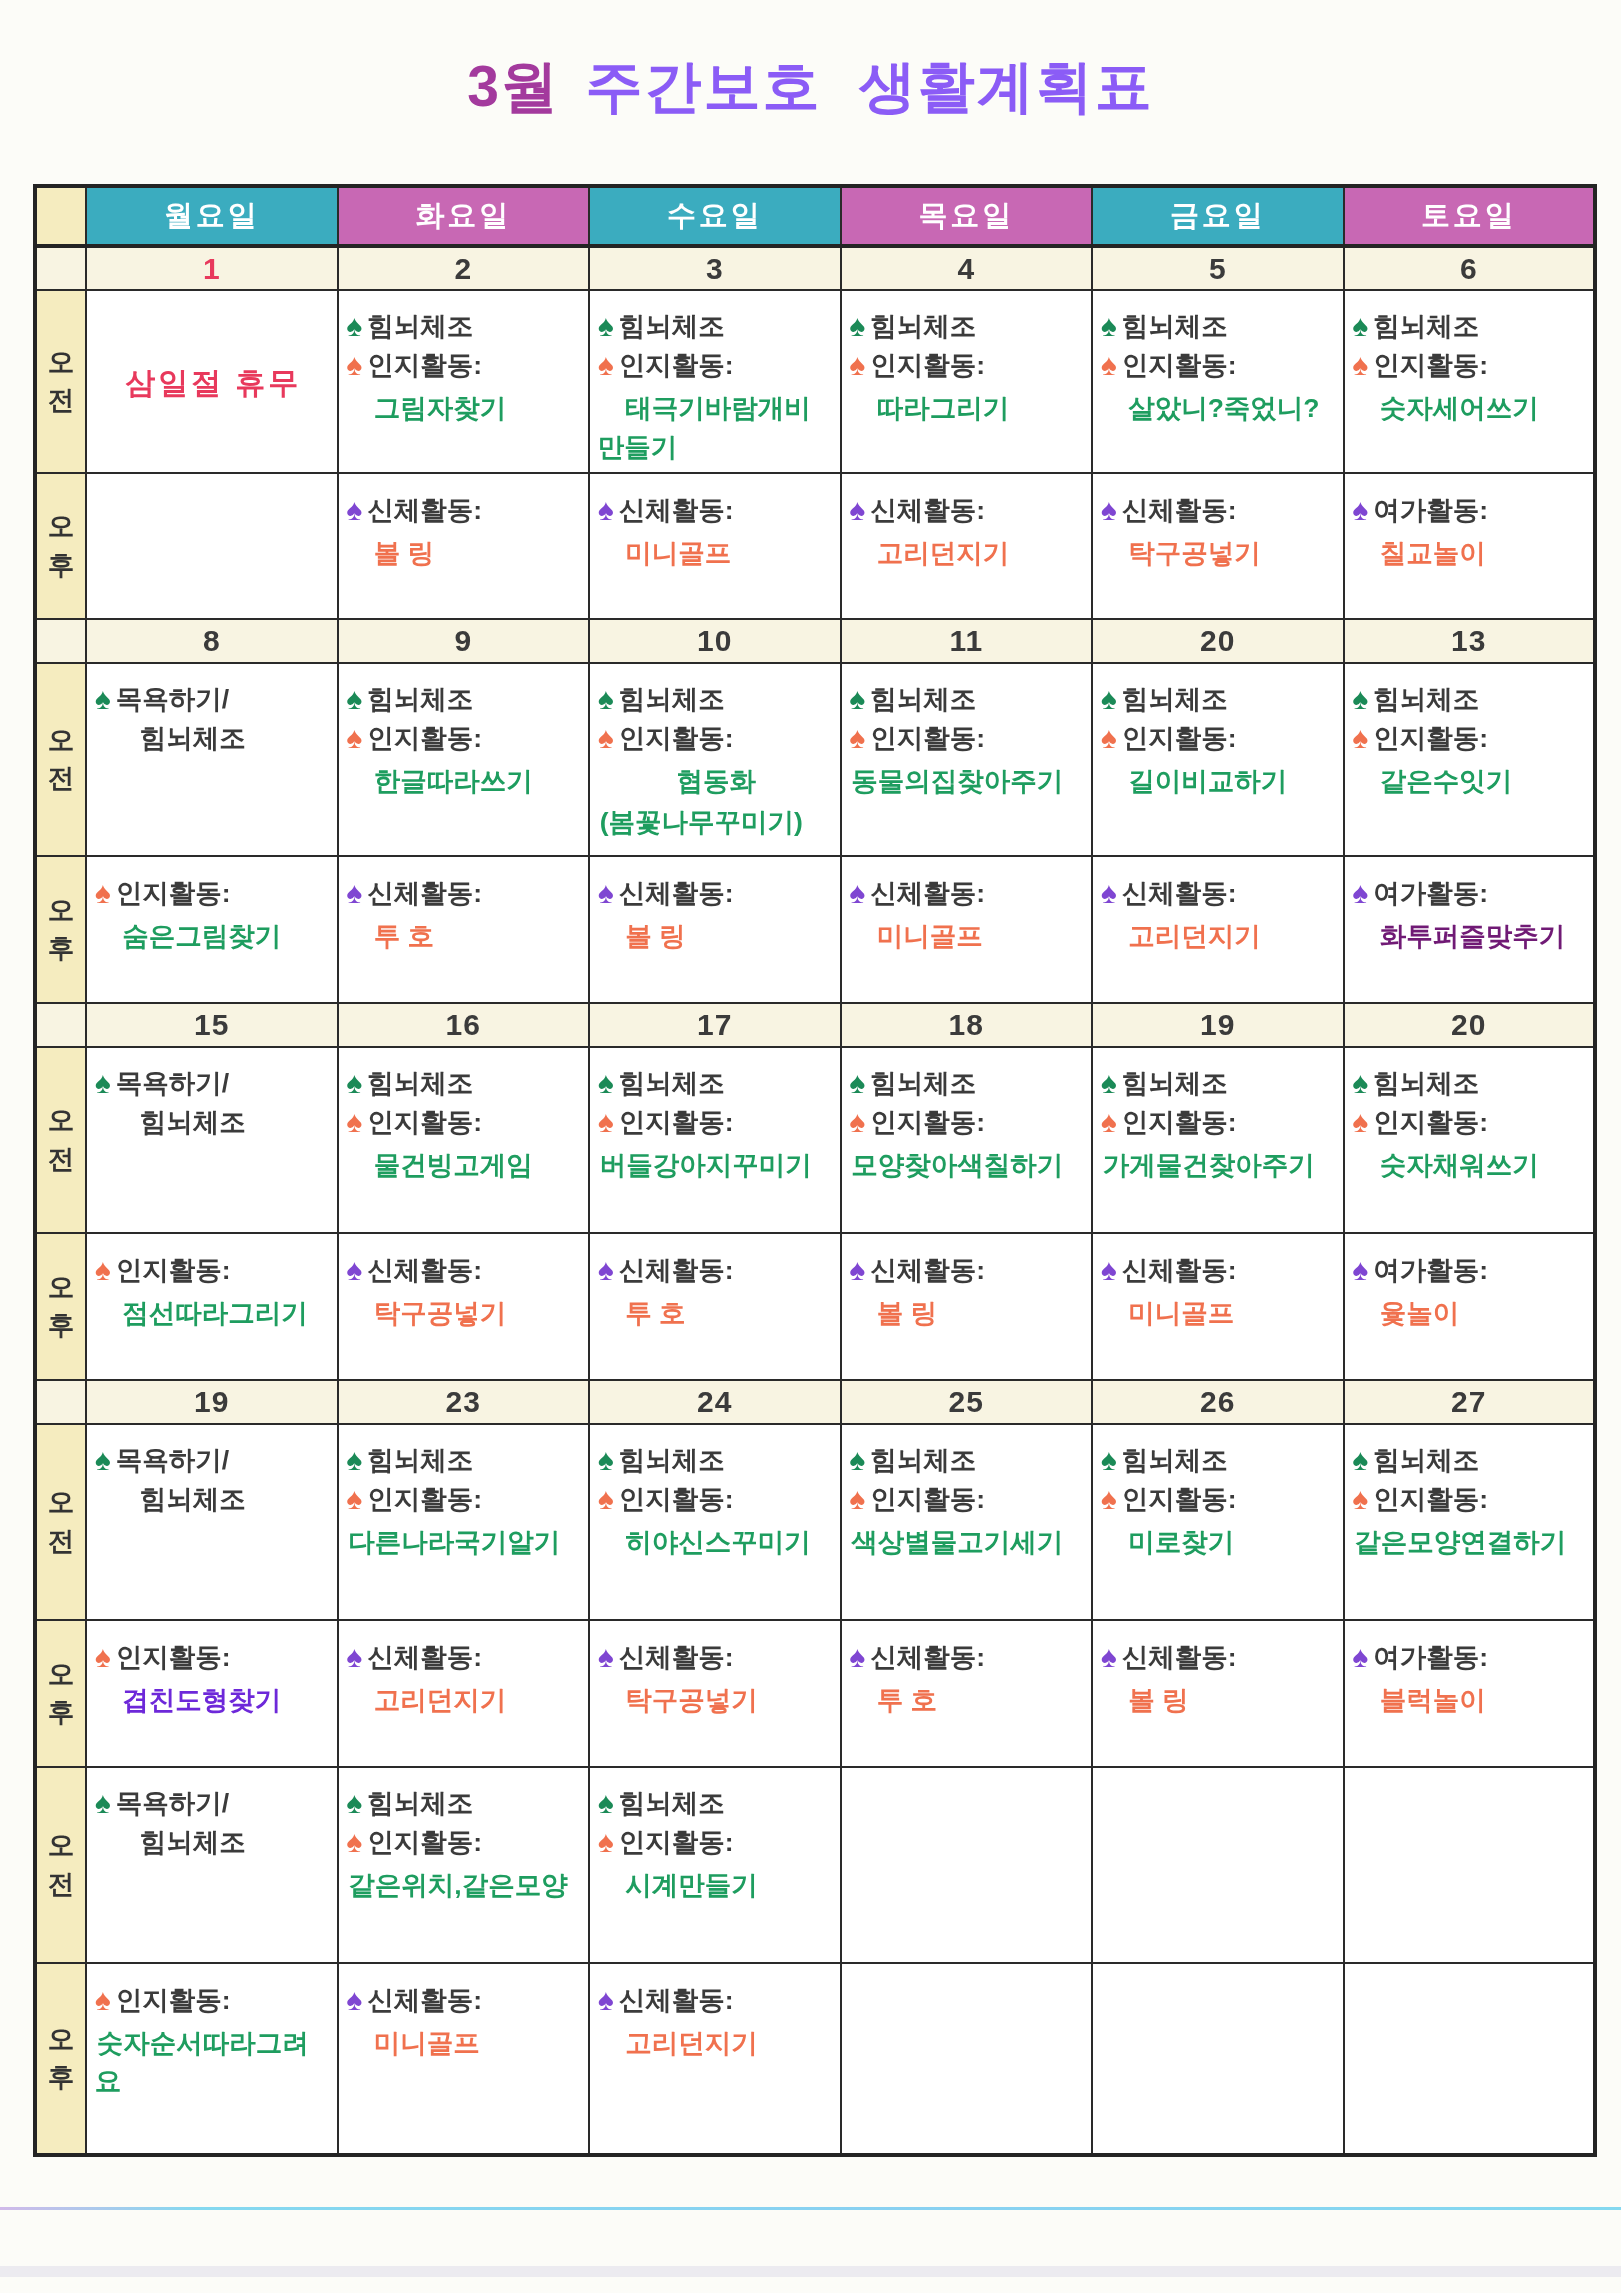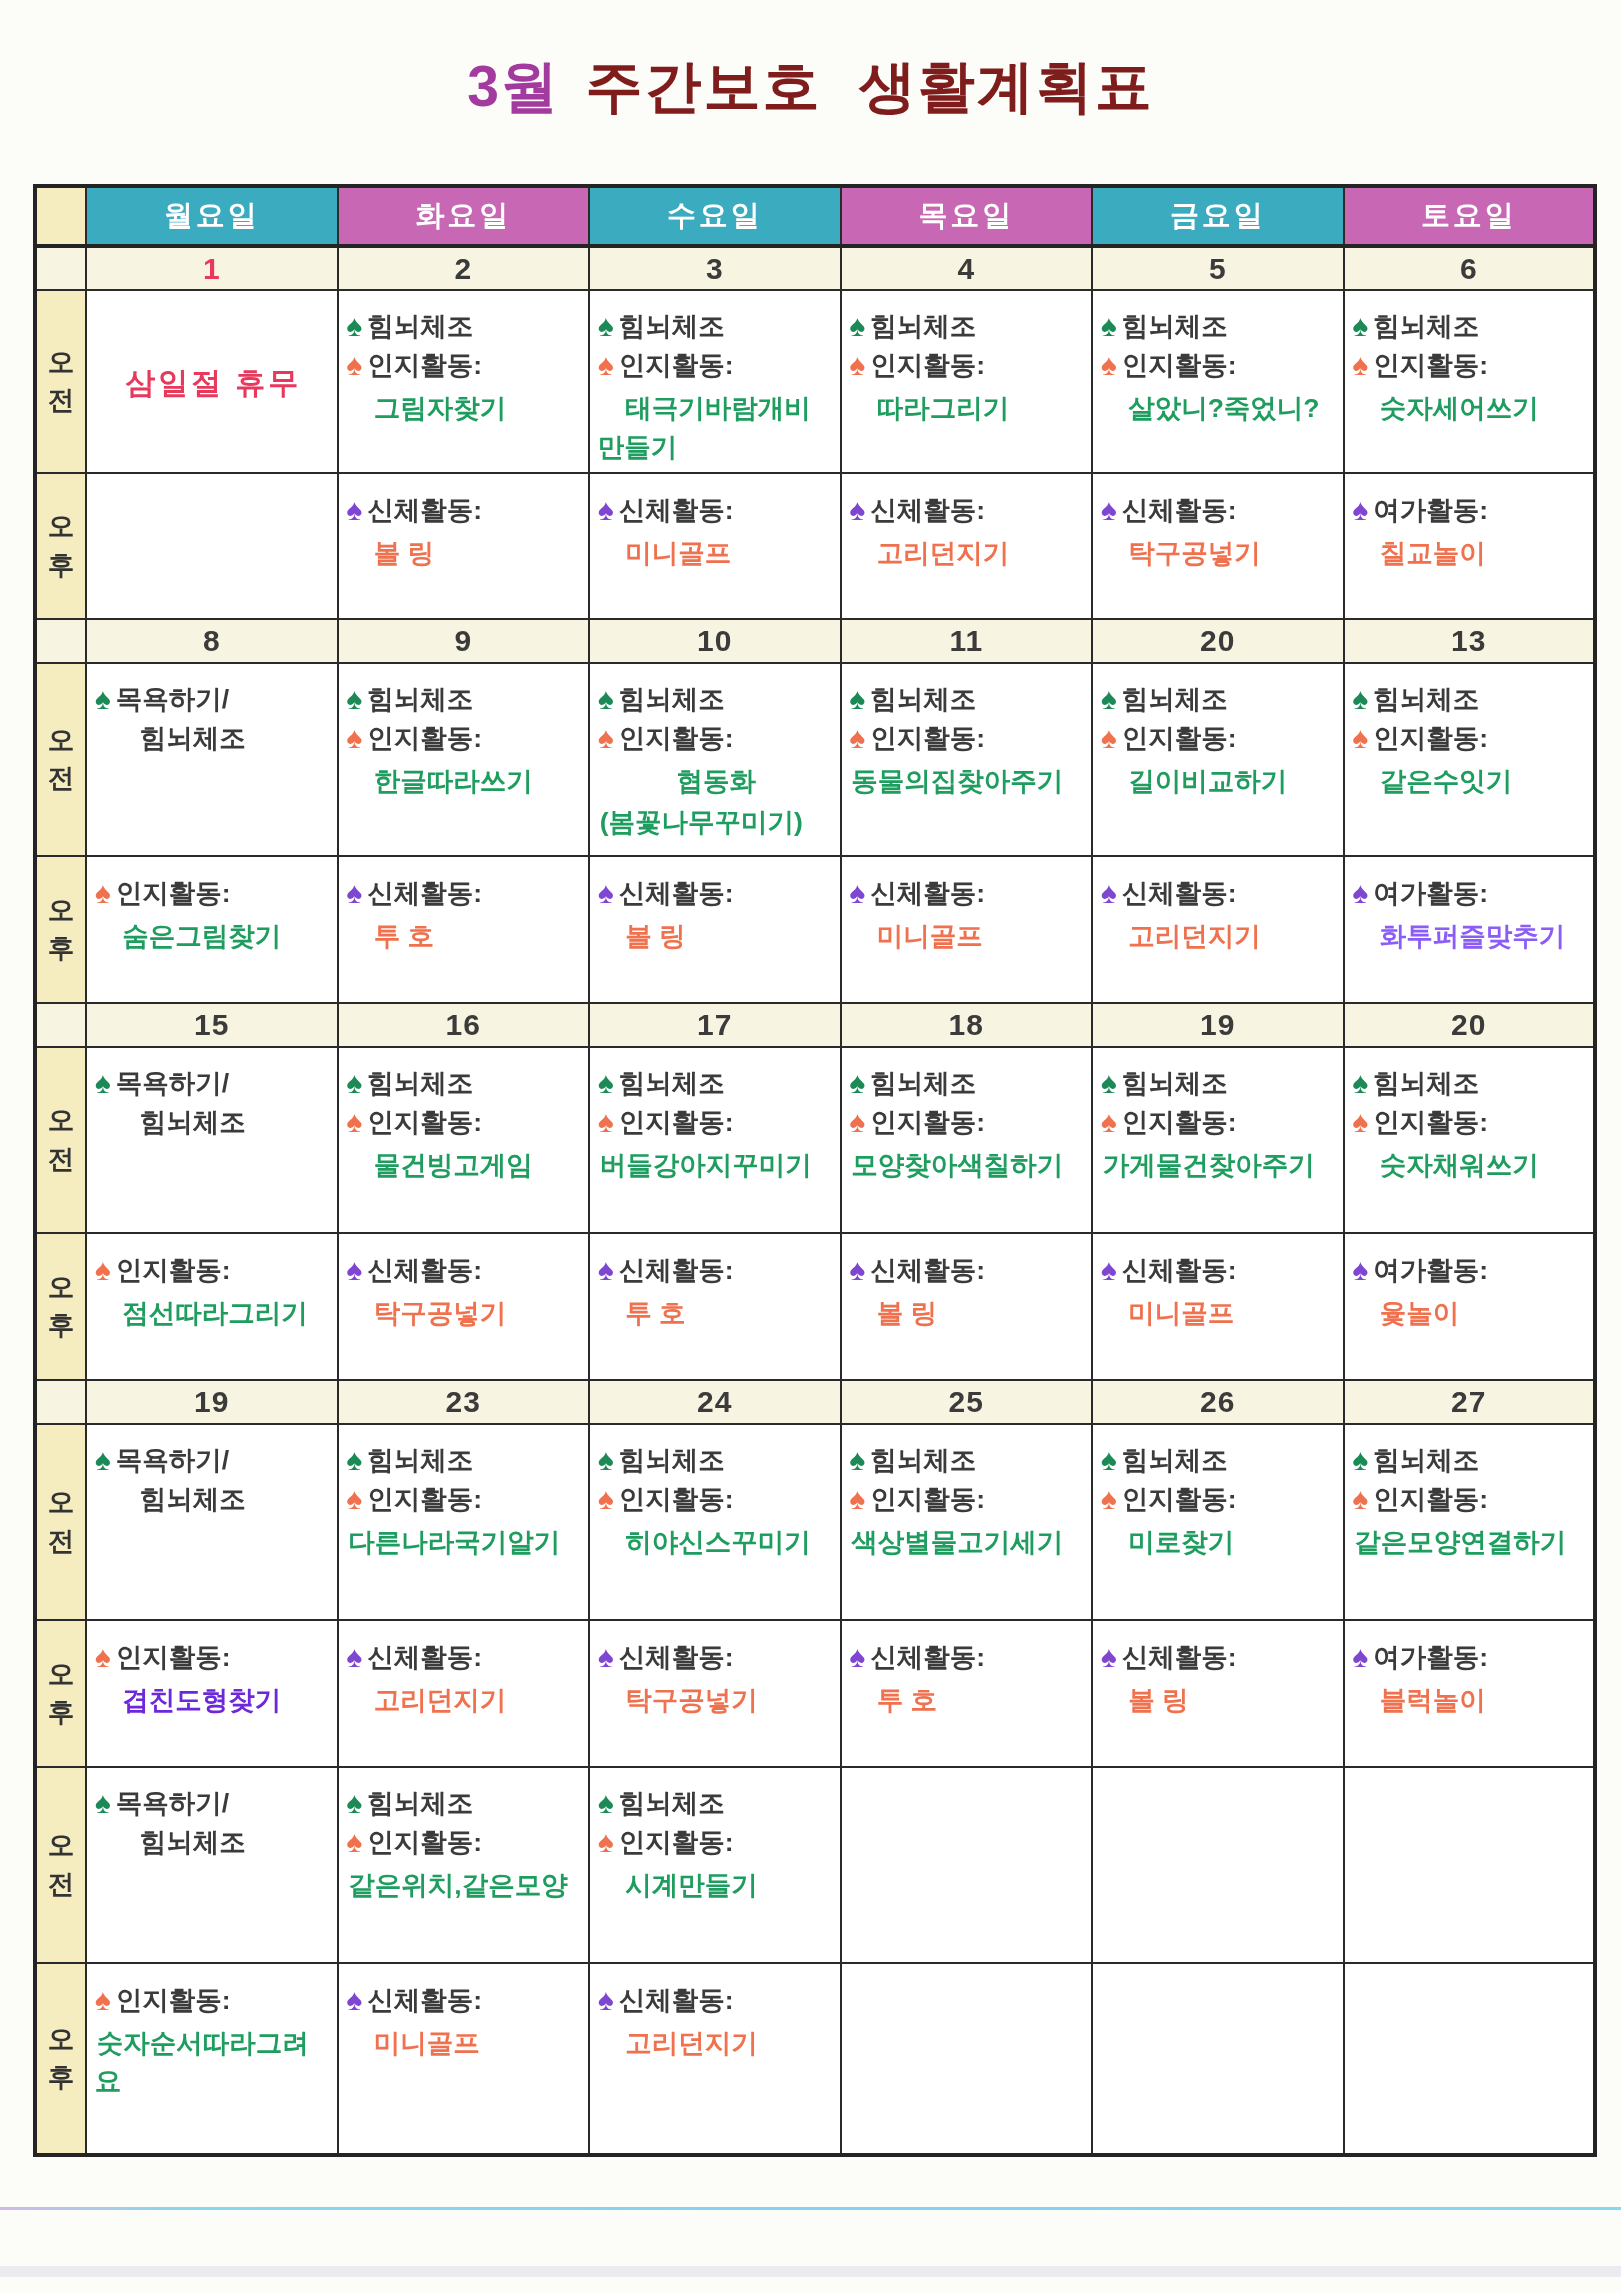--- a/index.html
+++ b/index.html
@@ -9,21 +9,21 @@
     font-family:"Liberation Sans","DejaVu Sans",sans-serif;
     font-weight:bold;
     color:#3B3B3B;
   }
   .title{
     position:absolute;top:49px;left:0;width:100%;
     text-align:center;font-size:57px;letter-spacing:2px;
     white-space:nowrap;
   }
   .t-month{color:var(--title_accent,#A33A9D);margin-right:25.5px;}
-  .t-rest{color:#7f1d1d;word-spacing:19.6px;}
+  .t-rest{color:#8b5cf6;word-spacing:19.6px;}
 
   table.cal{
     position:absolute;top:184px;left:33px;width:1564px;
     border-collapse:collapse;table-layout:fixed;
     border:4.9px solid #242424;
     background:#fff;
   }
   col.side{width:51px;}
   th,td{border:2px solid #2A2A2A;padding:0;margin:0;}
   thead th{
@@ -332,21 +332,21 @@
             <span class="spade" style="color: rgb(127, 70, 210);">♠</span>
             <span style="color: rgb(59, 59, 59);">신체활동:</span>
           </div>
           <div class="line detail"><span style="color: rgb(240, 113, 78);">고리던지기</span></div>
         </td>
         <td class="daycell afternoon">
           <div class="line">
             <span class="spade" style="color: rgb(127, 70, 210);">♠</span>
             <span style="color: rgb(59, 59, 59);">여가활동:</span>
           </div>
-          <div class="line detail"><span style="color: #8b5cf6; margin-top: 28px;">화투퍼즐맞추기</span></div>
+          <div class="line detail"><span style="color: #701a75; margin-top: 28px;">화투퍼즐맞추기</span></div>
         </td>
       </tr>
       <tr style="height: 44px;">
         <td class="leftdate"></td>
         <td class="date">15</td>
         <td class="date">16</td>
         <td class="date">17</td>
         <td class="date">18</td>
         <td class="date">19</td>
         <td class="date">20</td>

